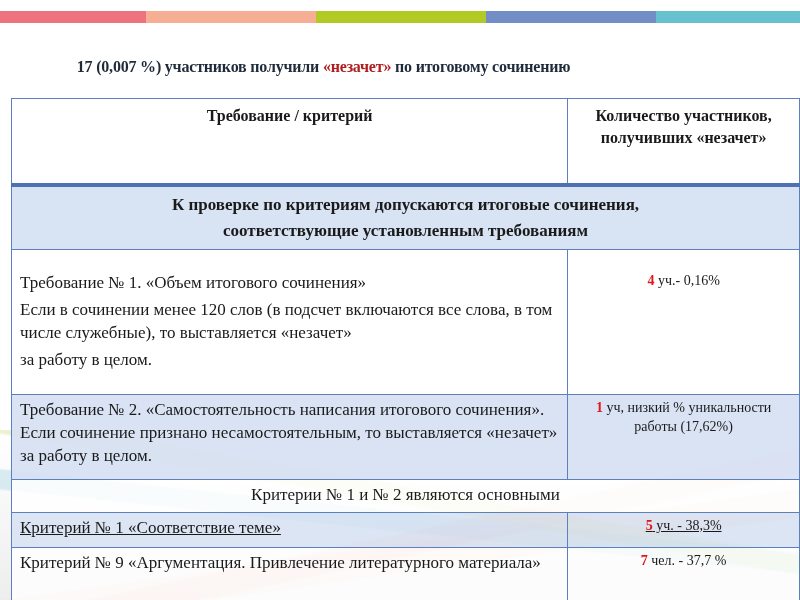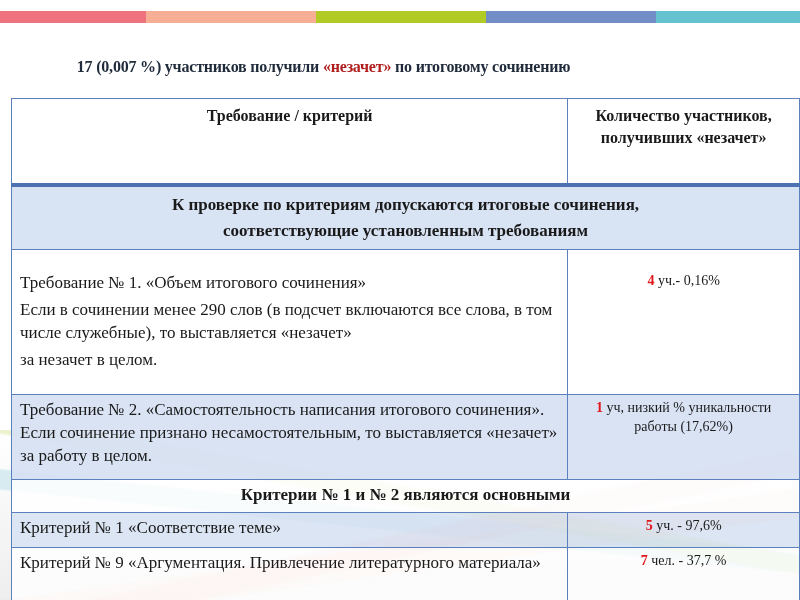--- a/index.html
+++ b/index.html
@@ -42,22 +42,22 @@
     line-height: 1.35;
   }
   .col1 { width: 557px; }
   .col2 { width: 232px; }
   .hdr td { background: #ffffff; font-weight: bold; text-align: center; height: 86px; padding: 6px 4px; font-size: 16px; }
   .hdr { border-bottom: 4px solid #4d72b2; }
   .hdr td { border-bottom: 4px solid #4d72b2; }
   .group td { background: rgba(214,225,243,0.95); font-weight: bold; text-align: center; padding: 5px 8px; height: 65px; font-size: 17px; line-height: 1.55; }
   .req1 td { background: rgba(255,255,255,0.95); height: 119px; padding: 22px 8px; }
   .req2 td { background: rgba(214,225,243,0.92); height: 85px; padding: 4px 8px; }
-  .crit-hdr td { background: rgba(255,255,255,0.85); font-weight: bold; text-align: center; height: 33px; padding: 4px; }
-  .crit1 td { background: rgba(214,225,243,0.80); height: 35px; padding: 4px 8px; }
+  .crit-hdr td { background: rgba(255,255,255,0.85); font-weight: normal; text-align: center; height: 33px; padding: 4px; }
+  .crit1 td { background: rgba(214,225,243,0.80); height: 35px; padding: 4px 8px; text-decoration: underline; }
   .crit2 td { background: rgba(255,255,255,0.80); height: 59px; padding: 4px 8px; }
   .val { text-align: center; font-size: 14px; }
   .num { color: #e0161b; font-weight: bold; }
   .p { display: block; }
   .req1 .p + .p { margin-top: 4px; }
 </style>
 </head>
 <body>
 
 <div class="bg-swoosh"></div>
@@ -82,40 +82,40 @@
   </tr>
   <tr class="group">
     <td colspan="2">
       <span class="p">К проверке по критериям допускаются итоговые сочинения,</span>
       <span class="p">соответствующие установленным требованиям</span>
     </td>
   </tr>
   <tr class="req1">
     <td>
       <span class="p">Требование № 1. «Объем итогового сочинения»</span>
-      <span class="p">Если в сочинении менее 290 слов (в подсчет включаются все слова, в том числе служебные), то выставляется «незачет»</span>
-      <span class="p">за незачет в целом.</span>
+      <span class="p">Если в сочинении менее 120 слов (в подсчет включаются все слова, в том числе служебные), то выставляется «незачет»</span>
+      <span class="p">за работу в целом.</span>
     </td>
     <td class="val">
       <span class="num">4</span><span> уч.- 0,16%</span>
     </td>
   </tr>
   <tr class="req2">
     <td>Требование № 2. «Самостоятельность написания итогового сочинения». Если сочинение признано несамостоятельным, то выставляется «незачет» за работу в целом.</td>
     <td class="val">
       <span class="num">1</span><span> уч, низкий % уникальности работы (17,62%)</span>
     </td>
   </tr>
   <tr class="crit-hdr">
     <td colspan="2">Критерии № 1 и № 2 являются основными</td>
   </tr>
   <tr class="crit1">
     <td>Критерий № 1 «Соответствие теме»</td>
     <td class="val">
-      <span class="num">5</span><span> уч. - 97,6%</span>
+      <span class="num">5</span><span> уч. - 38,3%</span>
     </td>
   </tr>
   <tr class="crit2">
     <td>Критерий № 9 «Аргументация. Привлечение литературного материала»</td>
     <td class="val">
       <span class="num">7</span><span> чел. - 37,7 %</span>
     </td>
   </tr>
 </tbody>
   </table>

